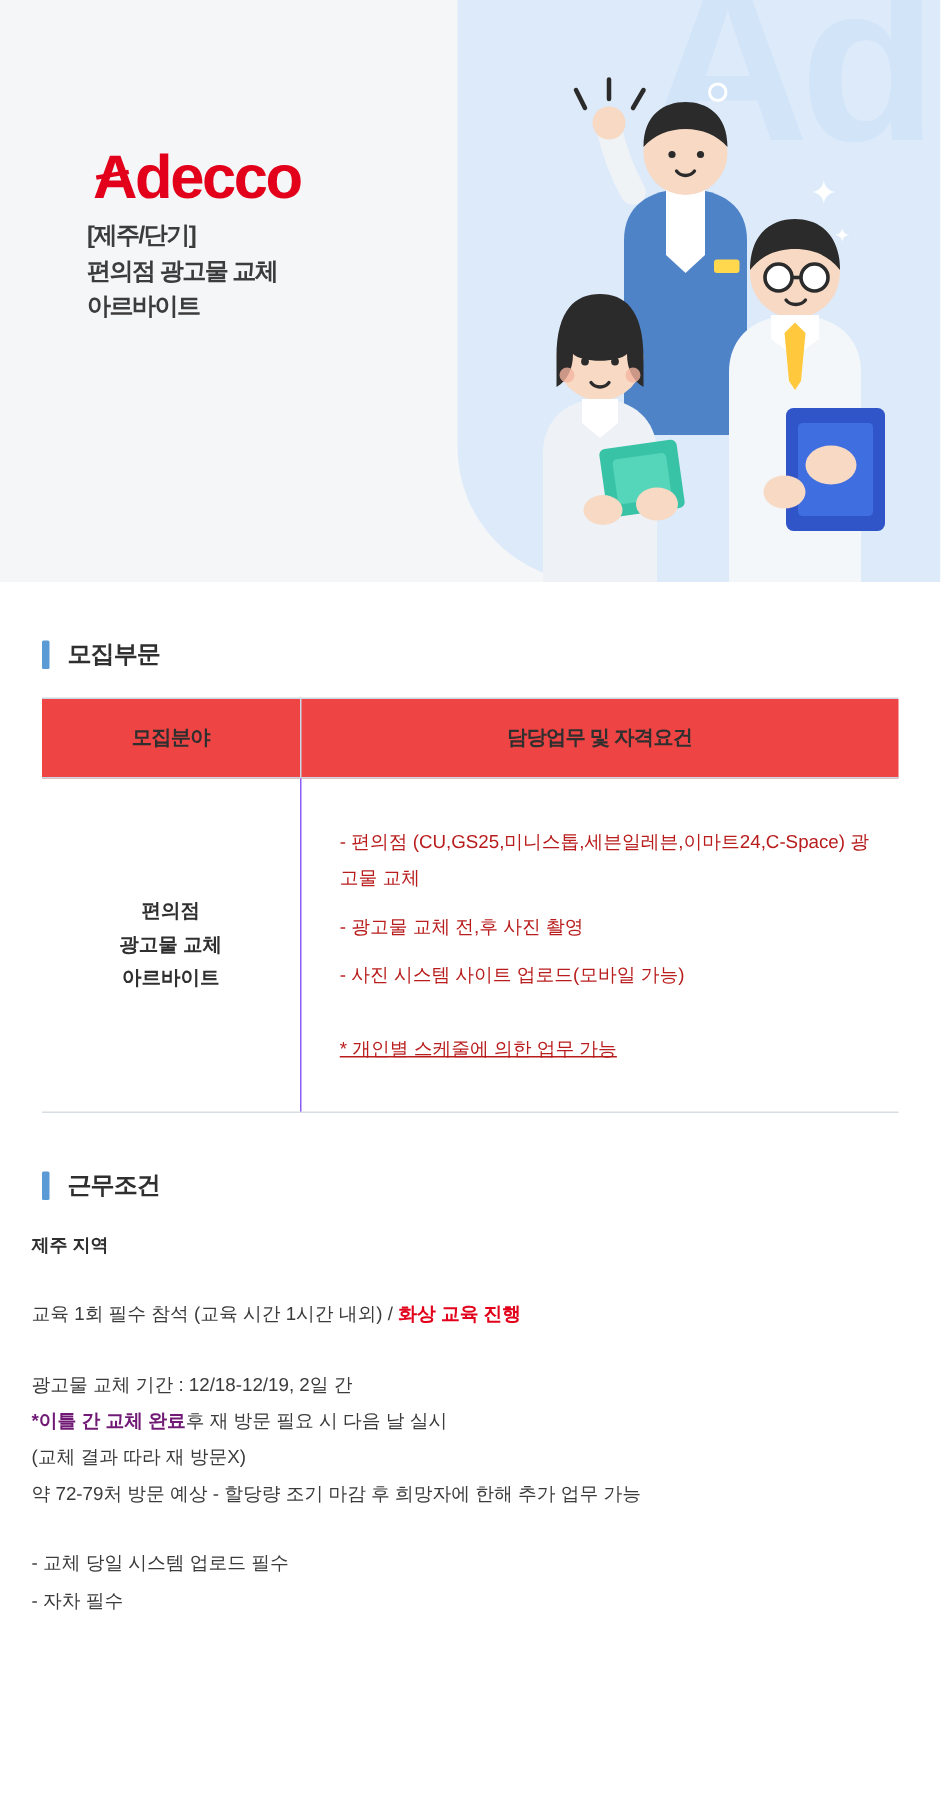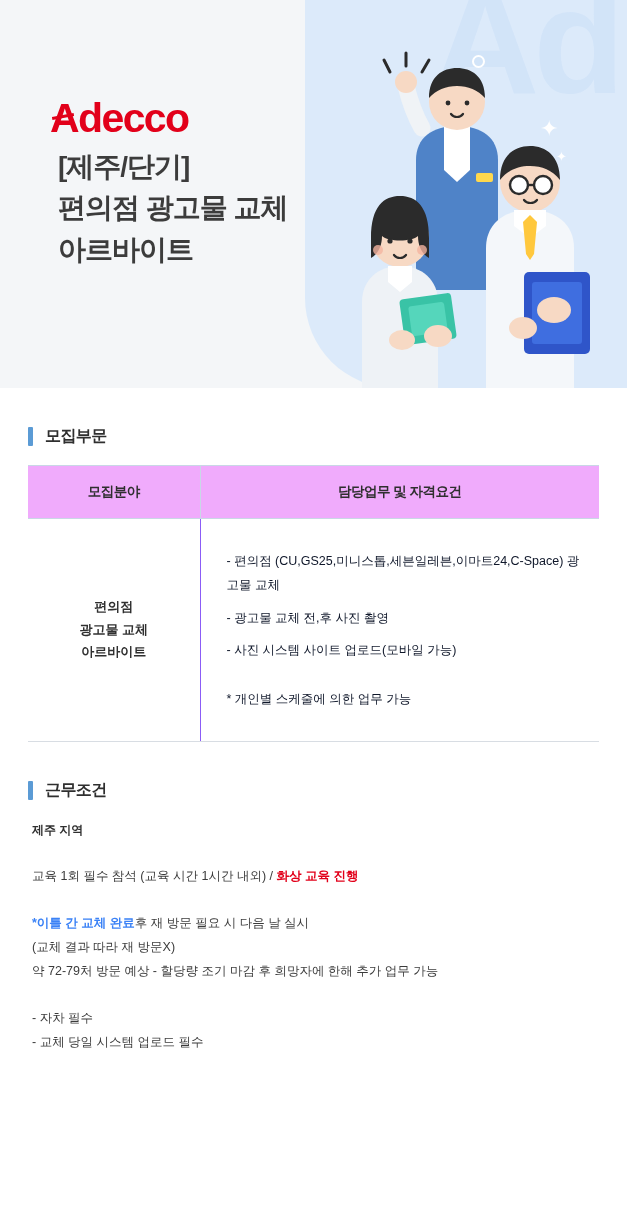--- a/index.html
+++ b/index.html
@@ -49,40 +49,40 @@
     position: absolute;
     color: #ffffff;
     font-size: 18px;
     line-height: 1;
   }
   .sparkle.s1 { left: 540px; top: 118px; font-size: 22px; }
   .sparkle.s2 { left: 556px; top: 150px; font-size: 13px; }
 
   .logo {
     position: absolute;
-    left: 50px; top: 98px;
+    left: 62px; top: 98px;
     font-size: 41px;
     font-weight: 700;
     color: #e2001a;
     letter-spacing: -1.6px;
     line-height: 1;
   }
   .logo .a-mark { position: relative; }
   .logo .a-mark::after {
     content: "";
     position: absolute;
     left: 2px; top: 20px;
     width: 22px; height: 3px;
     background: #e2001a;
     transform: rotate(-10deg);
   }
   .hero-title {
     position: absolute;
     left: 58px; top: 146px;
-    font-size: 28px;
+    font-size: 16px;
     font-weight: 700;
     color: #3c3c3c;
     line-height: 1.48;
     letter-spacing: -1px;
     white-space: pre-line;
   }
 
   
   .illus { position: absolute; left: 318px; top: 10px; width: 300px; height: 378px; }
 
@@ -109,21 +109,21 @@
   }
 
   
   table.recruit {
     width: 571px;
     margin-left: 28px;
     border-collapse: collapse;
     table-layout: fixed;
   }
   table.recruit th {
-    background: #f0abfc;
+    background: #ef4444;
     border-top: 1px solid #c9d7e6;
     border-bottom: 1px solid #c9d7e6;
     font-size: 13.5px;
     font-weight: 700;
     color: #2f2f2f;
     padding: 17px 20px;
     letter-spacing: -.5px;
   }
   table.recruit th.col1 { width: 172px; border-right: 1px solid #c9d7e6; }
   table.recruit td {
@@ -137,29 +137,29 @@
     font-weight: 700;
     color: #2f2f2f;
     line-height: 1.75;
     white-space: pre-line;
     border-right: 1px solid #8b5cf6;
   }
   table.recruit td.c2 {
     padding-left: 26px;
     padding-right: 18px;
     font-size: 12.5px;
-    color: #0f172a;
+    color: #b91c1c;
     line-height: 1.95;
   }
   .duty-line { margin: 0 0 8px 0; }
-  .duty-note { margin: 24px 0 0 0; }
-
-  
-  .cond { padding: 0 32px; font-size: 12.5px; color: #3b3b3b; line-height: 1.95; }
-  .cond .strong { font-weight: 700; color: #3b82f6; }
+  .duty-note { margin: 24px 0 0 0; text-decoration: underline; }
+
+  
+  .cond { padding: 0 21px; font-size: 12.5px; color: #3b3b3b; line-height: 1.95; }
+  .cond .strong { font-weight: 700; color: #701a75; }
   .cond .red { color: #e2001a; font-weight: 700; }
   .cond .region { font-weight: 700; font-size: 12px; color: #2f2f2f; }
   .cond .grp { margin-bottom: 22px; }
   .cond .grp:last-child { margin-bottom: 0; }
   .cond p { margin: 0; }
   .tail { height: 30px; }
 </style>
 </head>
 <body>
 
@@ -280,28 +280,29 @@
   <div class="cond">
     <div class="grp">
       <p class="region">제주 지역</p>
     </div>
 
     <div class="grp">
       <p><span>교육 1회 필수 참석 (교육 시간 1시간 내외) / </span><span class="red">화상 교육 진행</span></p>
     </div>
 
     <div class="grp">
+      <p>광고물 교체 기간 : 12/18-12/19, 2일 간</p>
       <p><span class="strong">*이틀 간 교체 완료</span><span>후 재 방문 필요 시 다음 날 실시</span></p>
       <p>(교체 결과 따라 재 방문X)</p>
       <p>약 72-79처 방문 예상 - 할당량 조기 마감 후 희망자에 한해 추가 업무 가능</p>
     </div>
 
     <div class="grp">
     </div>
 
     <div class="grp">
+      <p>- 교체 당일 시스템 업로드 필수</p>
       <p>- 자차 필수</p>
-      <p>- 교체 당일 시스템 업로드 필수</p>
     </div>
   </div>
 
   <div class="tail"></div>
 </div>
 
 </body></html>

